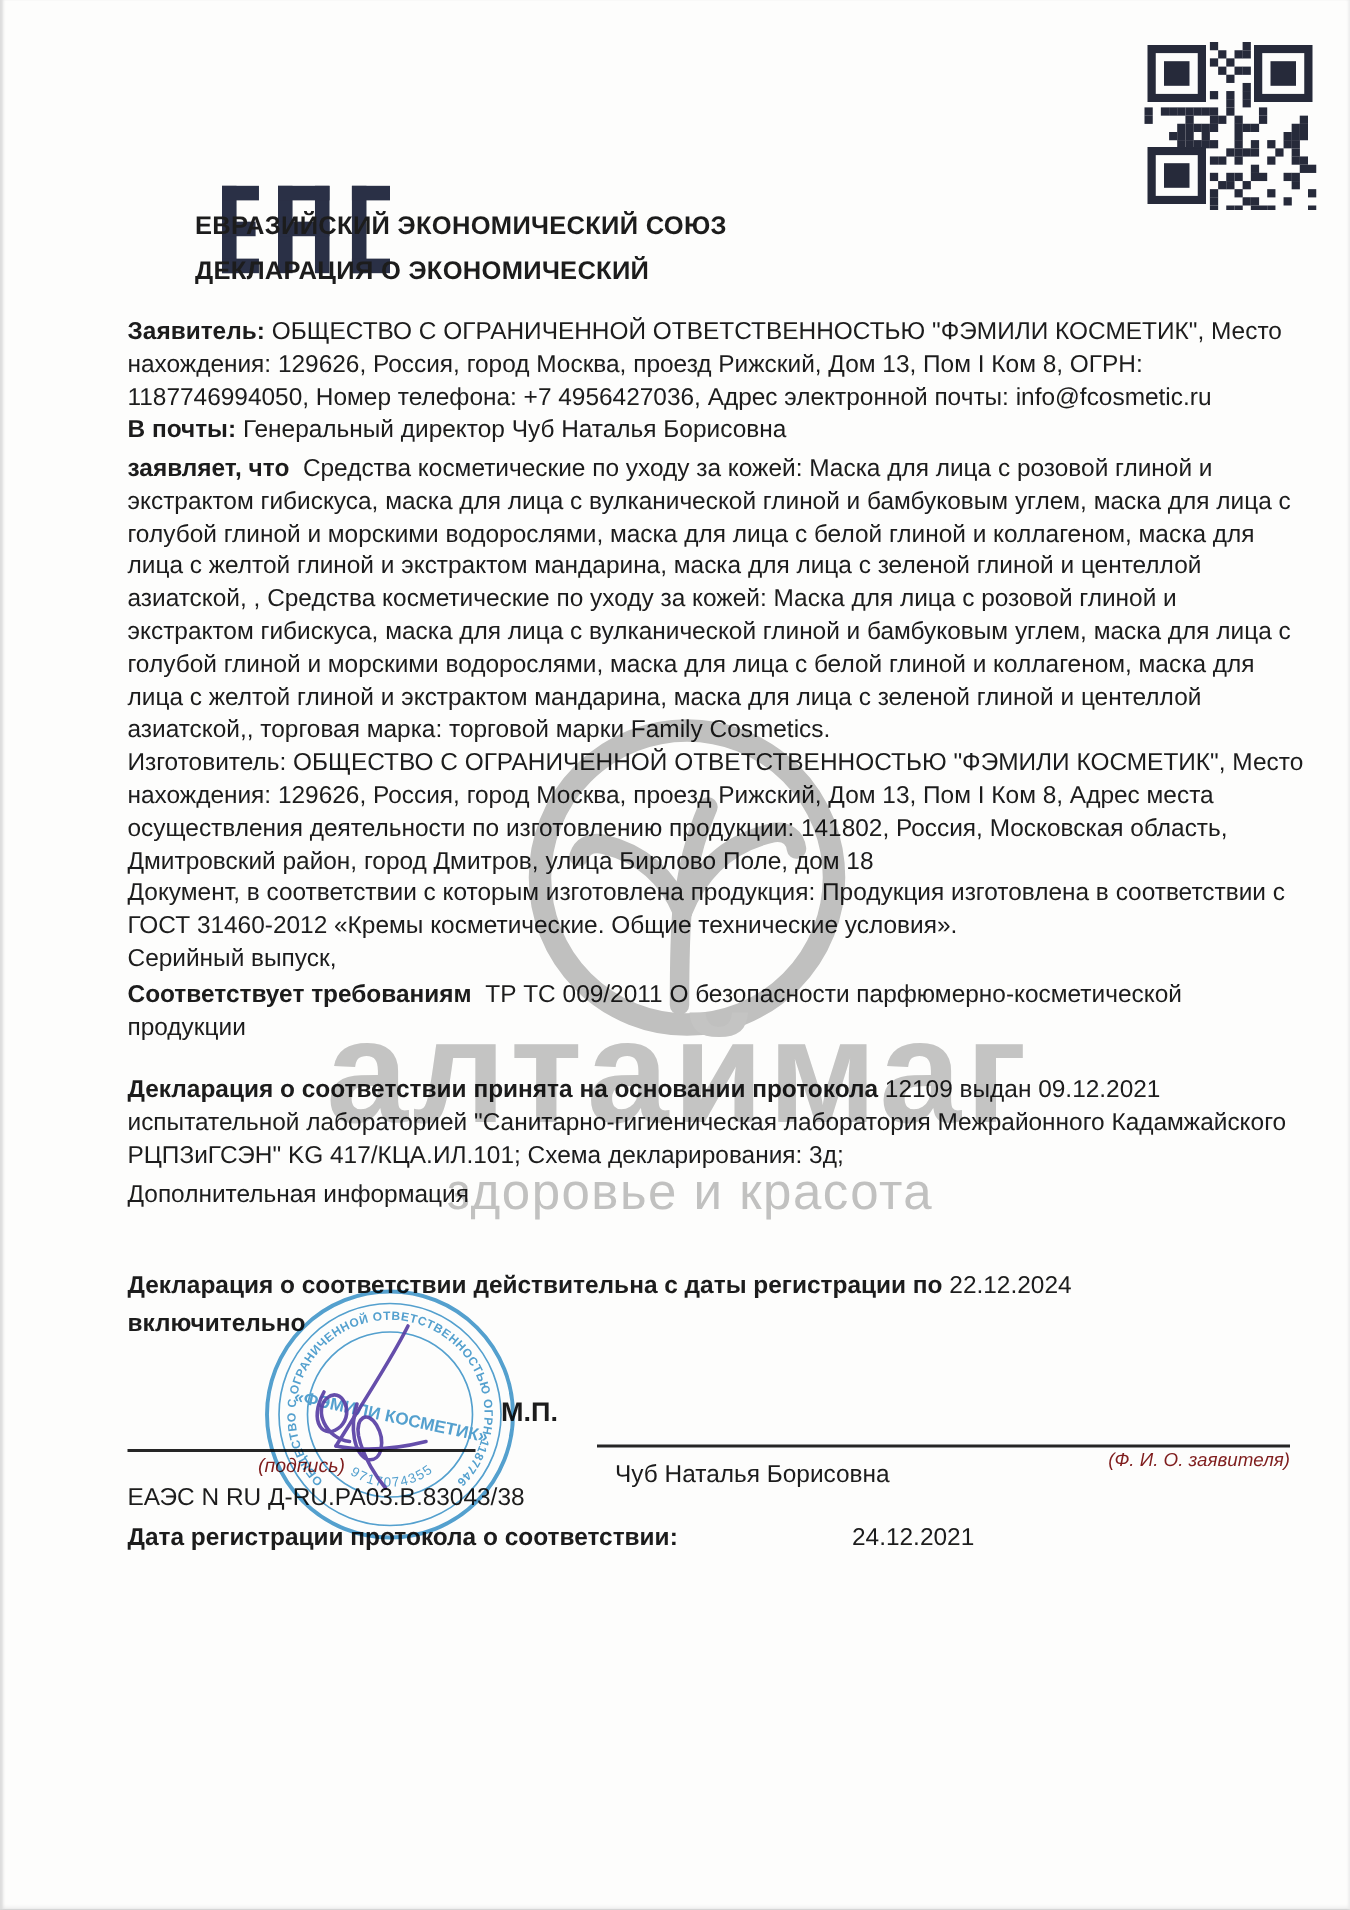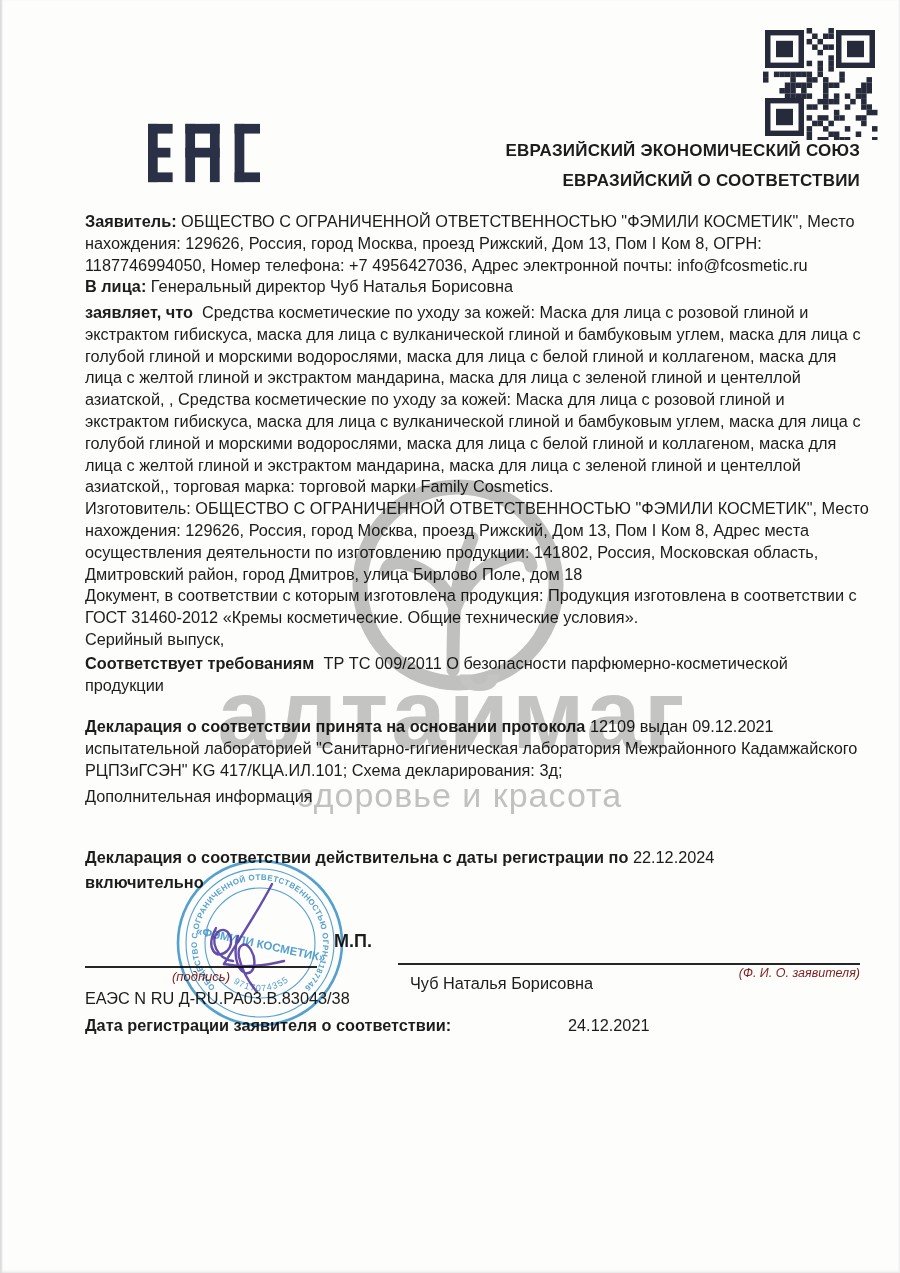--- a/index.html
+++ b/index.html
@@ -11,21 +11,21 @@
     overflow:hidden;
     font-family:"Liberation Sans","DejaVu Sans",sans-serif;
     color:#1c1c1c;
     box-shadow: inset 3px 0 2px -1px #dcdcdc, inset -2px 0 2px -1px #ececec, inset 0 -2px 3px -1px #e6e6e6;
   }
   .abs{position:absolute;}
   .text-layer{position:absolute;inset:0;z-index:2;}
   .wm-layer{position:absolute;inset:0;z-index:4;mix-blend-mode:multiply;pointer-events:none;border-radius:18px;}
   .stamp-layer{position:absolute;inset:0;z-index:5;mix-blend-mode:multiply;pointer-events:none;}
 
-  .title-line{left:130px;width:730px;text-align:right;font-weight:bold;font-size:17px;letter-spacing:.2px;}
+  .title-line{left:130px;width:730px;text-align:left;font-weight:bold;font-size:17px;letter-spacing:.2px;}
   .para{font-size:16.3px;line-height:21.8px;margin:0;}
   .body-col{left:85px;width:784px;}
   b{font-weight:bold;}
   .blk{margin:0;}
   .caption{font-size:13px;color:#7f1d1d;font-style:italic;}
   .sig-line{border-top:2px solid #262626;height:0;}
   .reg-row{left:85px;width:790px;display:flex;font-size:16.3px;line-height:21px;}
   .reg-label{width:483px;font-weight:bold;flex:0 0 auto;}
   .reg-value{flex:1;}
 
@@ -169,25 +169,25 @@
           <rect x="56.5" y="111.0" width="5.5" height="5.5"></rect>
           <rect x="62.0" y="111.0" width="5.5" height="5.5"></rect>
           <rect x="72.9" y="111.0" width="5.5" height="5.5"></rect>
           <rect x="78.3" y="111.0" width="5.5" height="5.5"></rect>
           <rect x="83.8" y="111.0" width="5.5" height="5.5"></rect>
           <rect x="111.0" y="111.0" width="5.5" height="5.5"></rect>
         </g>
     </svg>
 
     <div class="abs title-line" style="top:141px">ЕВРАЗИЙСКИЙ ЭКОНОМИЧЕСКИЙ СОЮЗ</div>
-    <div class="abs title-line" style="top:171px">ЕВРАЗИЙСКИЙ О СООТВЕТСТВИИ</div>
+    <div class="abs title-line" style="top:171px">ДЕКЛАРАЦИЯ О ЭКОНОМИЧЕСКИЙ</div>
 
     <p class="abs para body-col" style="top:211px"><b>Заявитель:</b> <span>ОБЩЕСТВО С ОГРАНИЧЕННОЙ ОТВЕТСТВЕННОСТЬЮ "ФЭМИЛИ КОСМЕТИК", Место нахождения: 129626, Россия, город Москва, проезд Рижский, Дом 13, Пом I Ком 8, ОГРН: 1187746994050, Номер телефона: +7 4956427036, Адрес электронной почты: info@fcosmetic.ru</span></p>
 
-    <p class="abs para body-col" style="top:276px"><b>В лица:</b> <span>Генеральный директор Чуб Наталья Борисовна</span></p>
+    <p class="abs para body-col" style="top:276px"><b>В почты:</b> <span>Генеральный директор Чуб Наталья Борисовна</span></p>
 
     <div class="abs body-col" style="top:302px">
       <p class="para blk"><b>заявляет, что</b> <span>&nbsp;Средства косметические по уходу за кожей: Маска для лица с розовой глиной и экстрактом гибискуса, маска для лица с вулканической глиной и бамбуковым углем, маска для лица с голубой глиной и морскими водорослями, маска для лица с белой глиной и коллагеном, маска для лица с желтой глиной и экстрактом мандарина, маска для лица с зеленой глиной и центеллой азиатской, , Средства косметические по уходу за кожей: Маска для лица с розовой глиной и экстрактом гибискуса, маска для лица с вулканической глиной и бамбуковым углем, маска для лица с голубой глиной и морскими водорослями, маска для лица с белой глиной и коллагеном, маска для лица с желтой глиной и экстрактом мандарина, маска для лица с зеленой глиной и центеллой азиатской,, торговая марка: торговой марки Family Cosmetics.</span></p>
       <p class="para blk">Изготовитель: ОБЩЕСТВО С ОГРАНИЧЕННОЙ ОТВЕТСТВЕННОСТЬЮ "ФЭМИЛИ КОСМЕТИК", Место нахождения: 129626, Россия, город Москва, проезд Рижский, Дом 13, Пом I Ком 8, Адрес места осуществления деятельности по изготовлению продукции: 141802, Россия, Московская область, Дмитровский район, город Дмитров, улица Бирлово Поле, дом 18</p>
       <p class="para blk">Документ, в соответствии с которым изготовлена продукция: Продукция изготовлена в соответствии с ГОСТ 31460-2012 «Кремы косметические. Общие технические условия».</p>
       <p class="para blk">Серийный выпуск,</p>
     </div>
 
     <p class="abs para body-col" style="top:653px"><b>Соответствует требованиям</b> <span>&nbsp;ТР ТС 009/2011 О безопасности парфюмерно-косметической продукции</span></p>
 
@@ -203,21 +203,21 @@
     <div class="abs caption" style="left:85px;top:969px;width:232px;text-align:center">(подпись)</div>
 
     <div class="abs" style="left:410px;top:974px;font-size:16.3px">Чуб Наталья Борисовна</div>
     <div class="abs sig-line" style="left:398px;top:963px;width:462px"></div>
     <div class="abs caption" style="left:398px;top:966px;width:462px;text-align:right;font-size:12.5px">(Ф. И. О. заявителя)</div>
 
     <div class="abs reg-row" style="top:988px">
       <span class="reg-value">ЕАЭС N RU Д-RU.РА03.В.83043/38</span>
     </div>
     <div class="abs reg-row" style="top:1015px">
-      <span class="reg-label">Дата регистрации заявителя о соответствии:</span>
+      <span class="reg-label">Дата регистрации протокола о соответствии:</span>
       <span class="reg-value">24.12.2021</span>
     </div>
   </div>
 
   <div class="wm-layer">
     <svg class="abs" style="left:345px;top:468px" width="230" height="240" viewBox="0 0 230 240" fill="none" stroke="#c2c2c2" stroke-linecap="round">
       <circle cx="113" cy="117" r="98" stroke-width="15"></circle>
       <g stroke-width="13">
         <path d="M 108 202 C 108 176 108 156 110 136"></path>
         <path d="M 110 140 C 100 116 82 101 58 95 C 49 93 43 96 41 103"></path>

